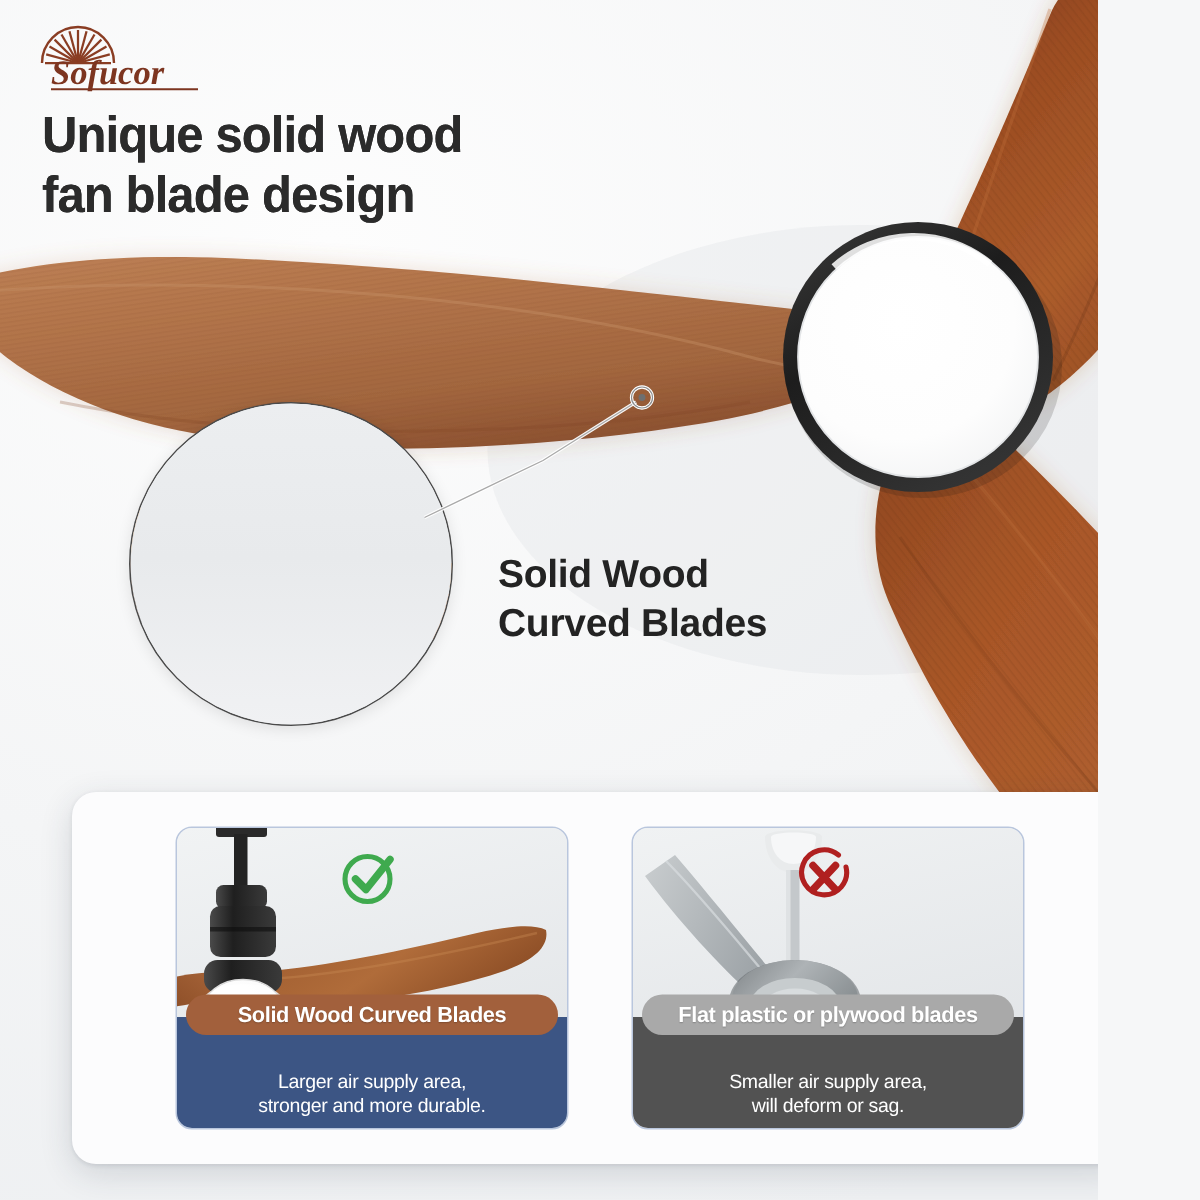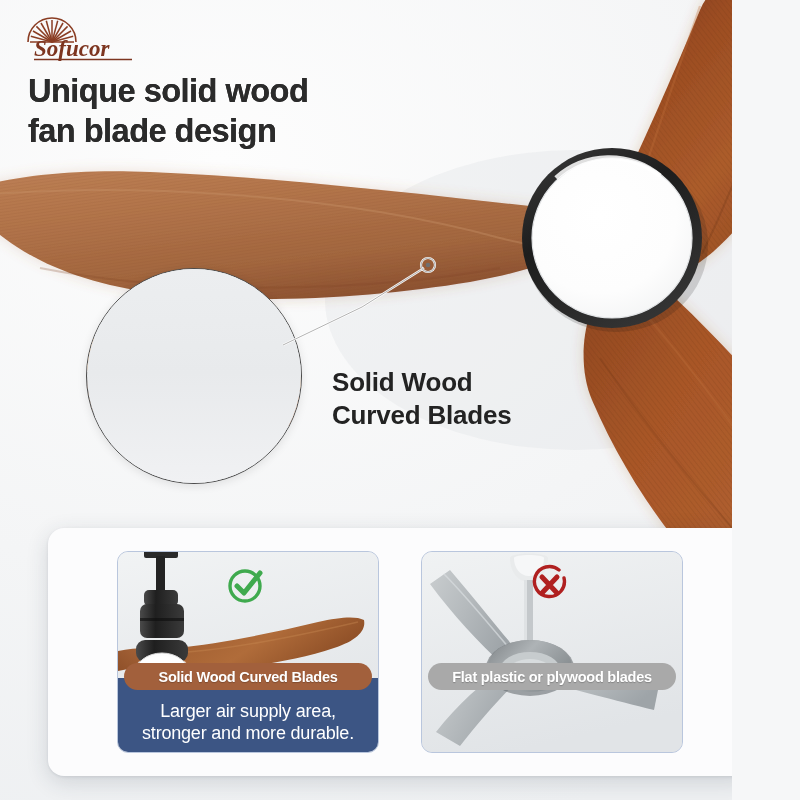--- a/index.html
+++ b/index.html
@@ -146,21 +146,21 @@
   .foot {
     position: absolute;
     left: 0; right: 0; bottom: 0;
     height: 74px;
     display: flex;
     flex-direction: column;
     align-items: center;
     justify-content: flex-end;
     padding-bottom: 7px;
     color: #fff;
-    font-size: 18px;
+    font-size: 13px;
     line-height: 1.22;
     text-align: center;
     white-space: pre-line;
     z-index: 3;
     letter-spacing: -0.2px;
   }
   .foot.good { background: #3c5584; }
   .foot.bad  { background: #525252; }
 </style>
 </head>
@@ -457,17 +457,19 @@
         <ellipse cx="108" cy="118" rx="30" ry="18" fill="#c7ccce"></ellipse>
         <ellipse cx="108" cy="120" rx="22" ry="13" fill="#d8dcde"></ellipse>
         <circle cx="108" cy="122" r="4" fill="#a2a8ab"></circle>
       </svg>
 
       <svg class="mark" viewBox="0 0 42 42">
         <path d="M 34 14 A 15 15 0 1 1 29 6" fill="none" stroke="#b02020" stroke-width="3.4" stroke-linecap="round"></path>
         <path d="M 12 13 L 27 29 M 27 13 L 12 29" fill="none" stroke="#b02020" stroke-width="5" stroke-linecap="round"></path>
       </svg>
 
+      <div class="foot bad">Smaller air supply area,
+will deform or sag.</div>
       <div class="pill bad">Flat plastic or plywood blades</div>
     </div>
 
   </div>
 </div>
 
 </body></html>

